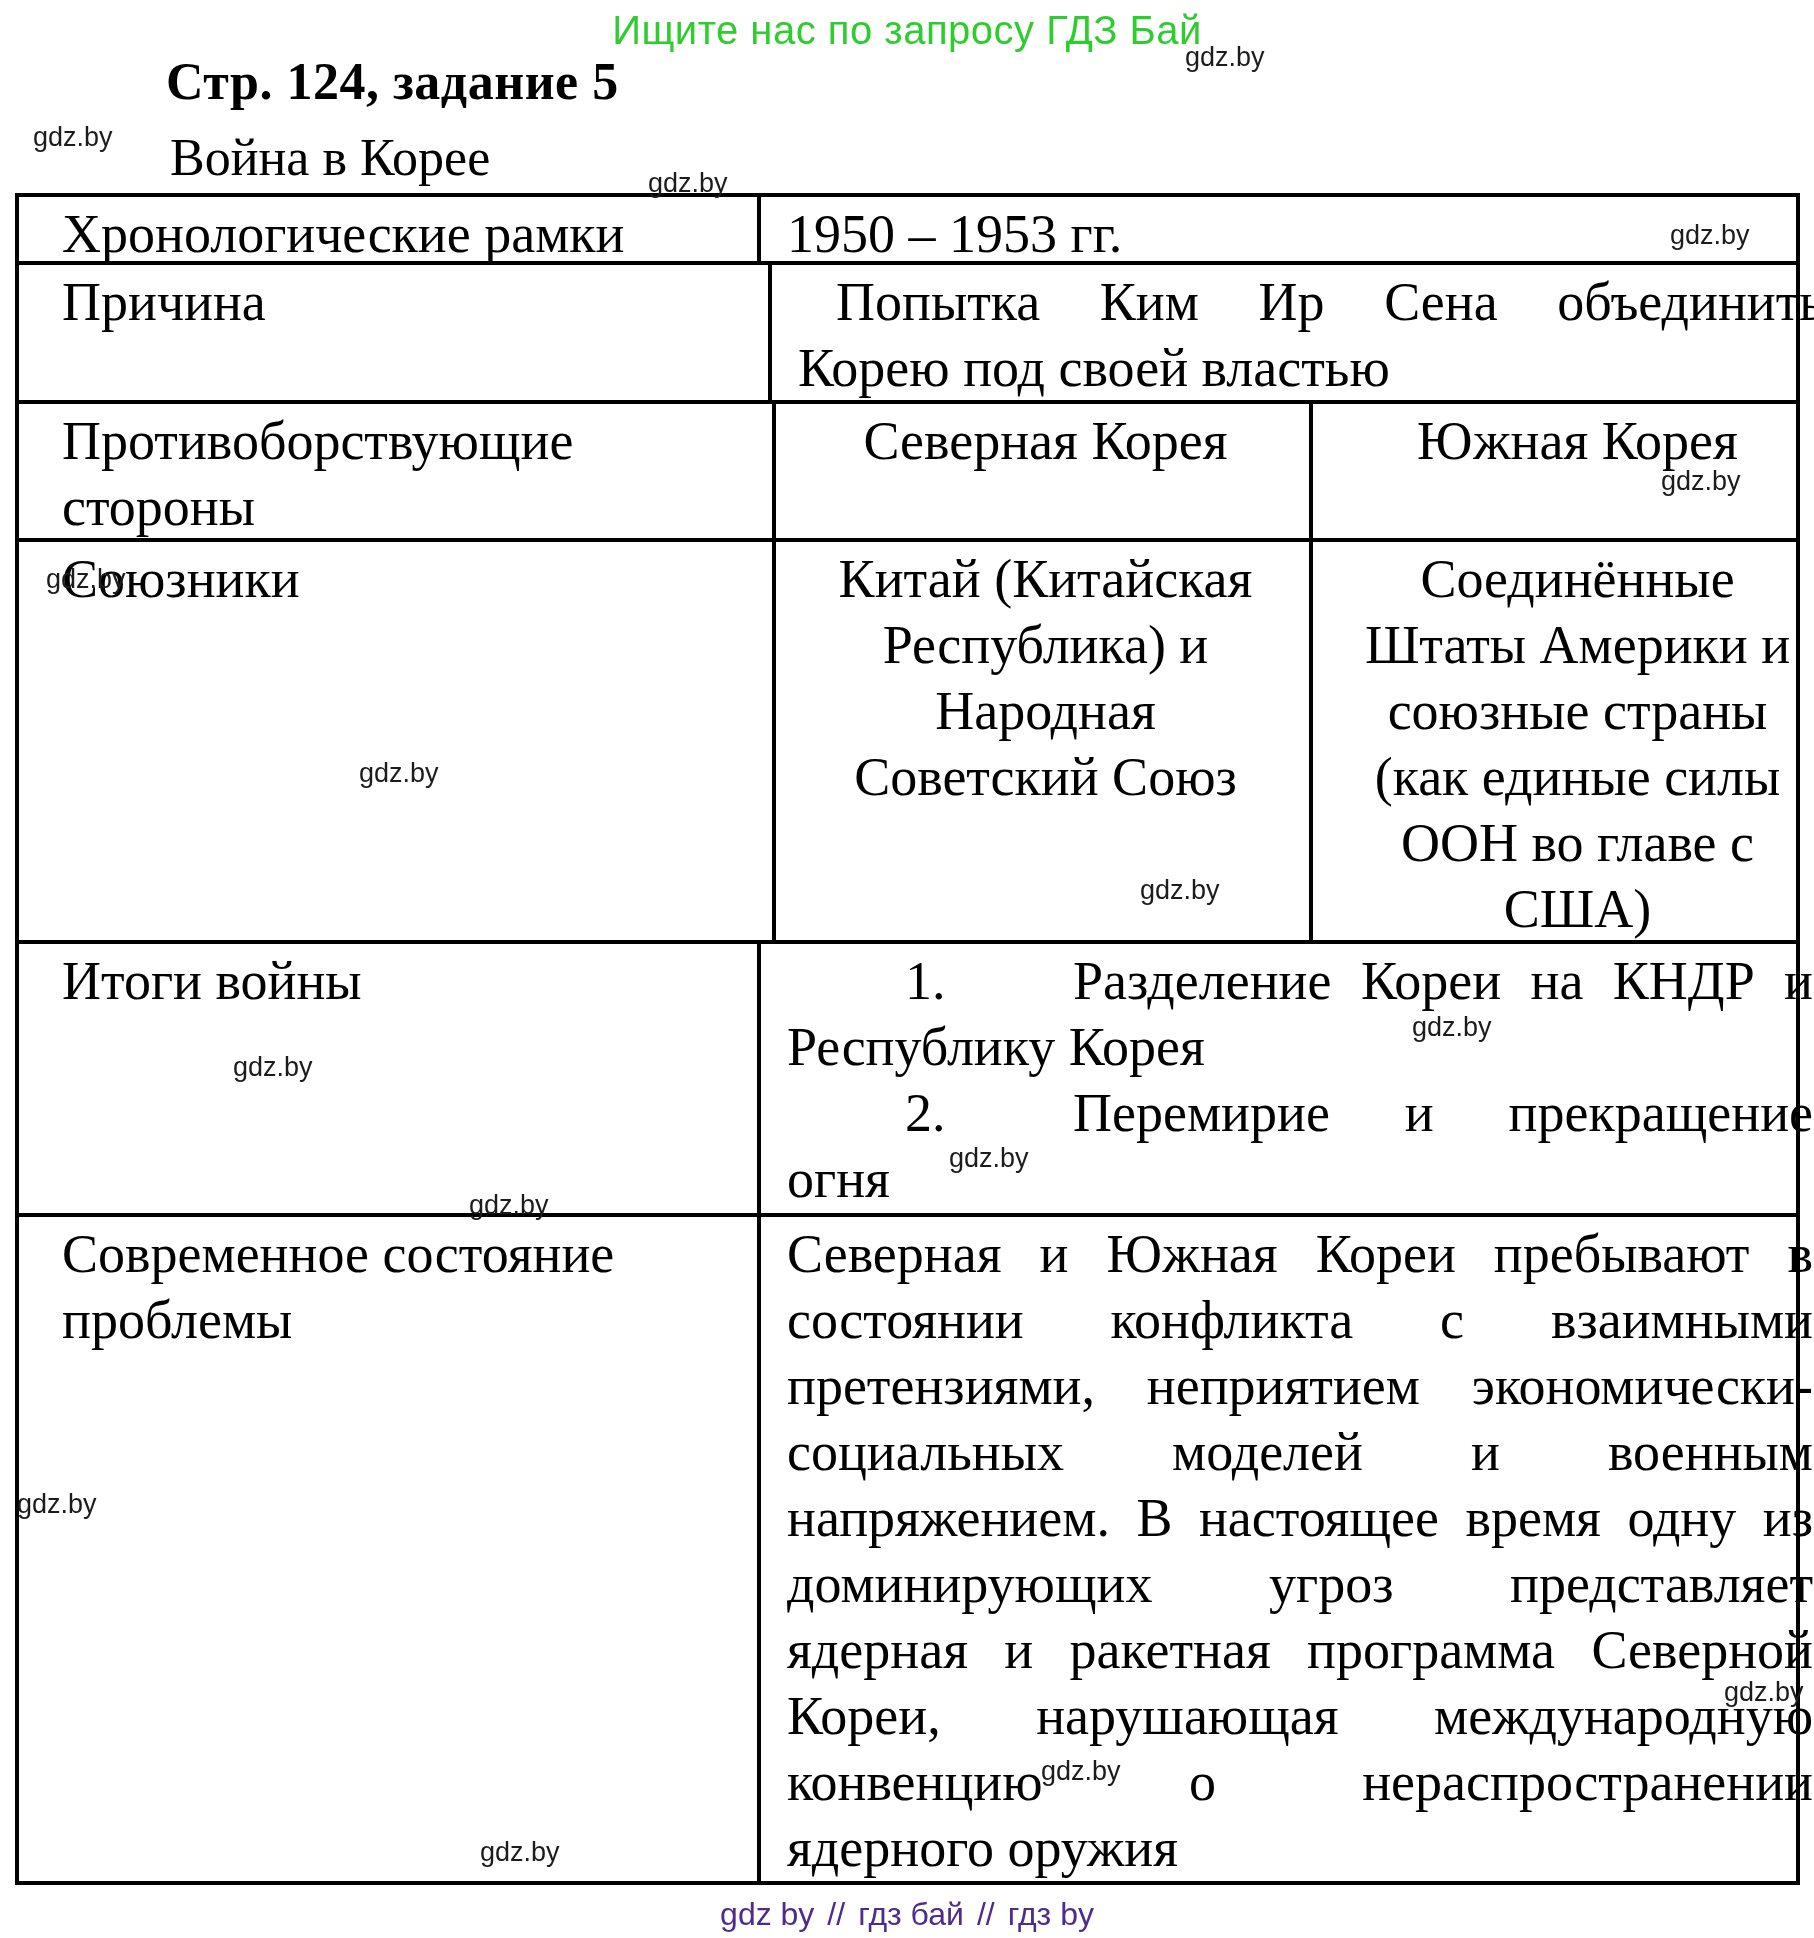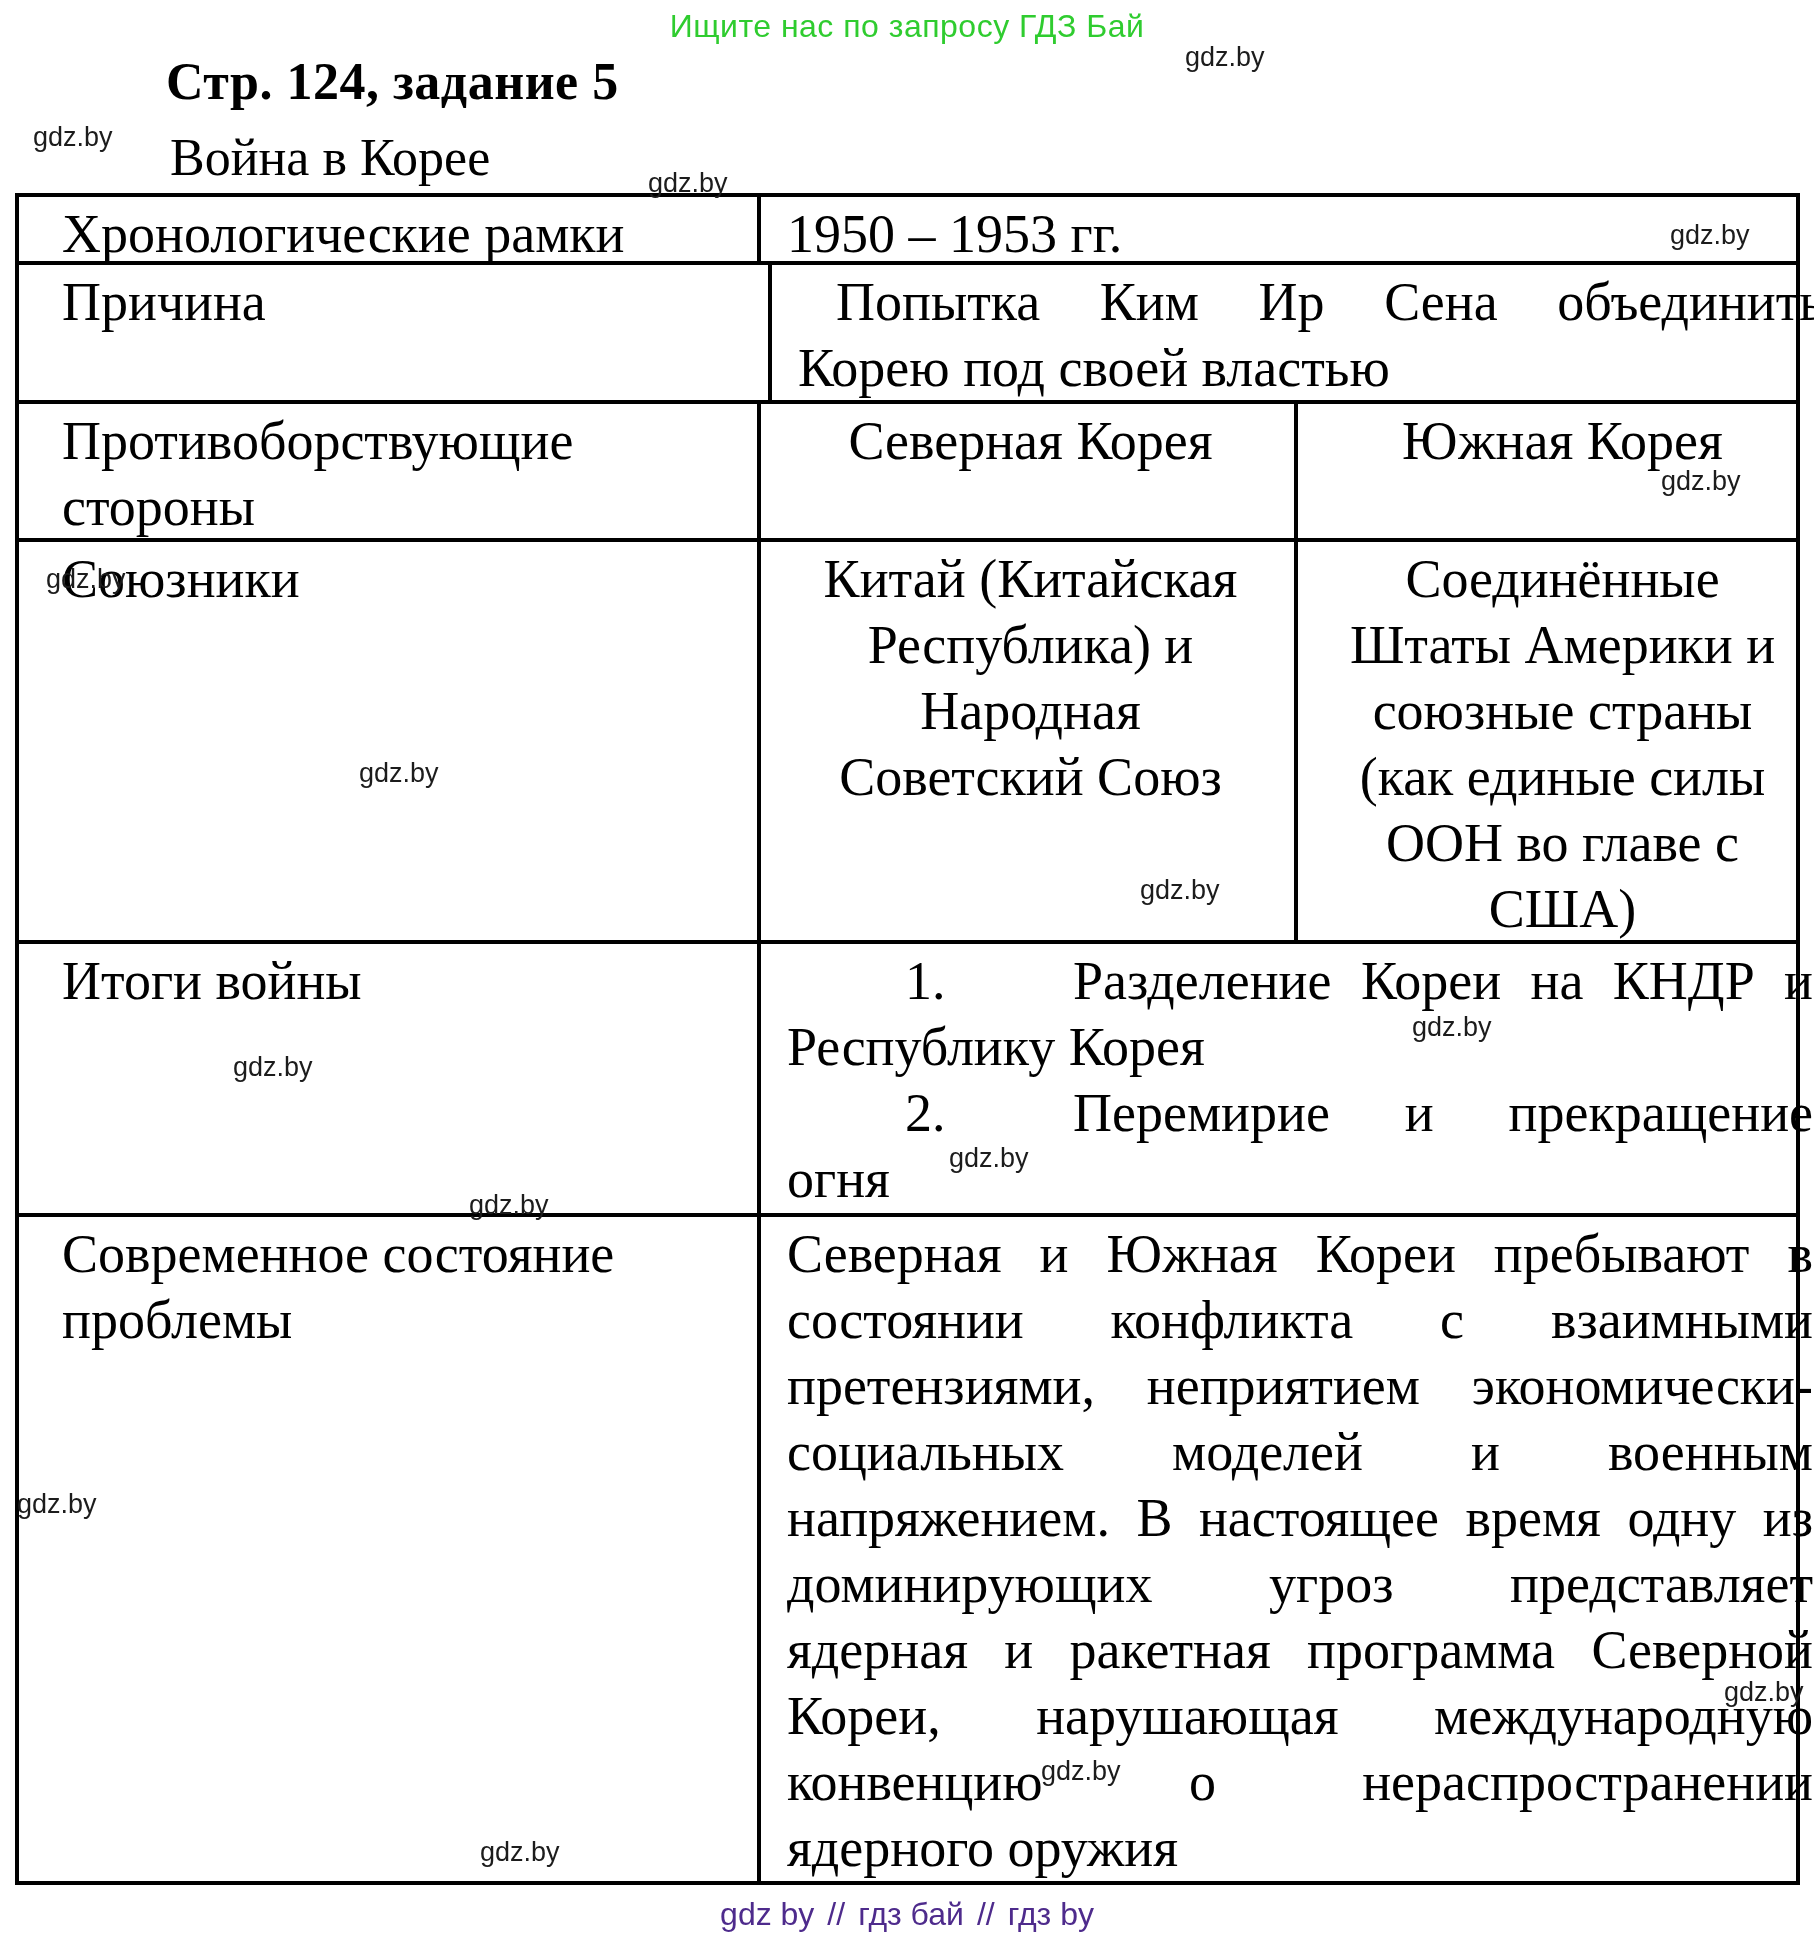--- a/index.html
+++ b/index.html
@@ -13,21 +13,21 @@
     font-family: "Liberation Serif", serif;
     color: #000000;
   }
   
   .promo {
     position: absolute;
     left: 0; top: 8px;
     width: 100%;
     text-align: center;
     font-family: "Liberation Sans", sans-serif;
-    font-size: 32px;
+    font-size: 40px;
     font-weight: 500;
     color: #2fcc2f;
     letter-spacing: 0.5px;
   }
   .title {
     position: absolute;
     left: 166px; top: 52px;
     font-size: 52px;
     font-weight: bold;
     letter-spacing: 0.5px;
@@ -60,21 +60,21 @@
   .trow { display: flex; box-sizing: border-box; border-top: 4px solid #000; }
   .trow.first { border-top: none; }
   .cell {
     box-sizing: border-box;
     padding-top: 4px;
     overflow: hidden;
   }
   .cell + .cell { border-left: 4px solid #000; }
   .c-label { width: 695px; flex: none; margin-left: 43px; }
   .c-wide  { width: 1082px; flex: none; padding-left: 26px; padding-right: 26px; }
-  .c-mid   { width: 537px; flex: none; text-align: center; padding-left: 16px; padding-right: 10px; }
+  .c-mid   { width: 537px; flex: none; text-align: center; padding-left: 16px; padding-right: 10px; margin-left: 15px; }
   .c-last  { width: 545px; flex: none; text-align: center; padding-left: 10px; padding-right: 22px; }
   .r1 { height: 64px; }
   .r2 { height: 139px; gap: 11px; }
   .r3 { height: 138px; }
   .r4 { height: 402px; }
   .r5 { height: 273px; }
   .r6 { height: 668px; }
   .line { min-height: 66px; }
   .just { text-align: justify; text-align-last: justify; }
   .numline { display: flex; }

